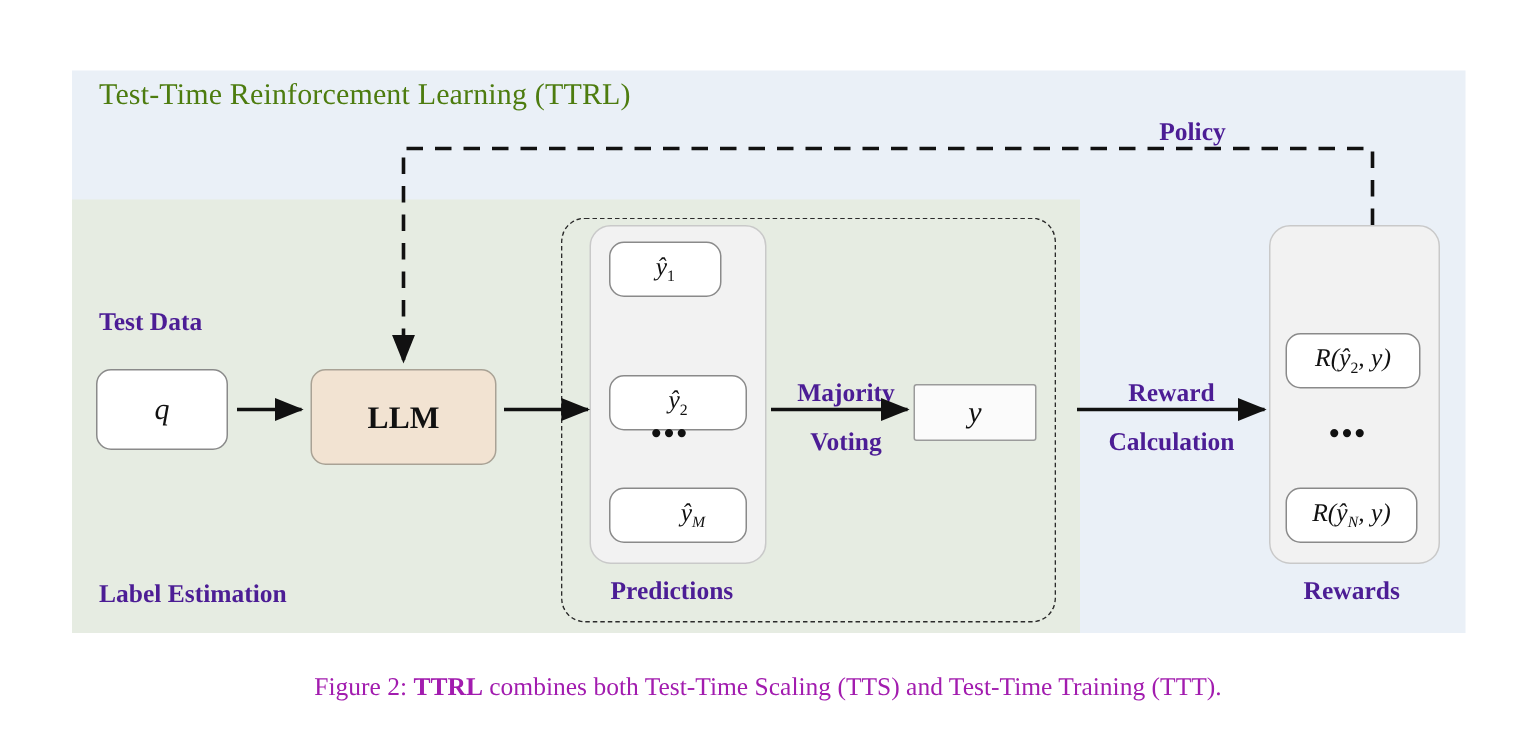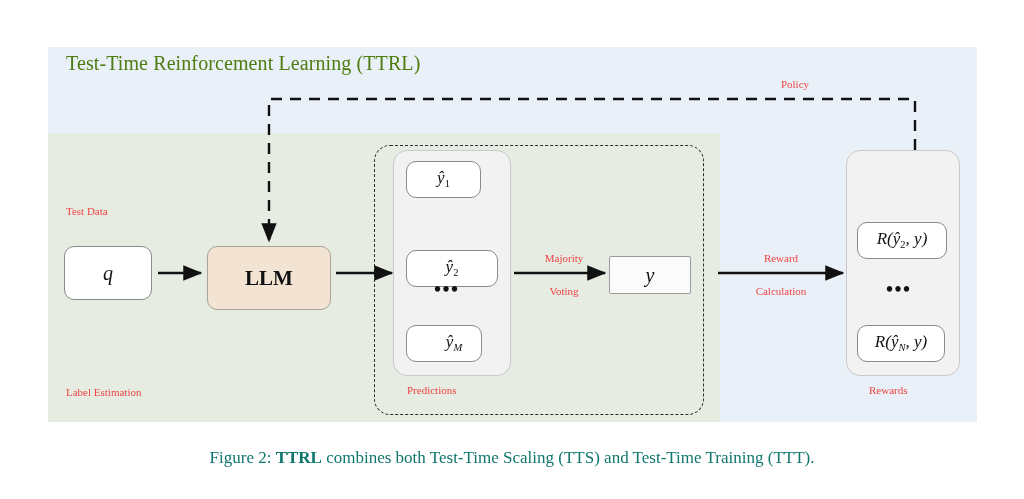--- a/index.html
+++ b/index.html
@@ -49,40 +49,40 @@
     position:absolute;background:#f2f2f2;border:1.4px solid #c9c9c9;
     border-radius:14px;box-sizing:border-box;
   }
   .dashbox{
     position:absolute;border:1.8px dashed #2b2b2b;border-radius:16px;
     box-sizing:border-box;background:transparent;
   }
 
   .lbl{
     position:absolute;font-family:"Liberation Serif", serif;
-    font-weight:normal;font-size:11px;color:#ef4444;white-space:nowrap;
+    font-weight:bold;font-size:17px;color:#4c1d95;white-space:nowrap;
   }
   .lbl-mid{text-align:center;}
 
   .math{
     font-family:"Liberation Serif", serif;font-style:italic;
     font-size:17px;color:#111;line-height:1;
   }
   .math sub{font-size:.62em;font-style:normal;}
   .math .it{font-style:italic;}
   .dots{
     position:absolute;font-family:"Liberation Serif", serif;
     font-weight:bold;font-size:20px;color:#111;letter-spacing:1.5px;
   }
 
   svg.overlay{position:absolute;left:0;top:0;width:1024px;height:499px;pointer-events:none;}
 
   .caption{
     position:absolute;left:0;top:448px;width:1024px;text-align:center;
-    font-family:"Liberation Serif", serif;font-size:17px;color:#0f766e;
+    font-family:"Liberation Serif", serif;font-size:17px;color:#a21caf;
   }
   .caption b{font-weight:bold;}
 </style>
 </head>
 <body>
 
 <div id="figure">
 
   <div class="panel-blue"></div>
   <div class="panel-green"></div>
@@ -112,21 +112,21 @@
   </div>
 
   <div class="rbox" style="left:406px;top:222px;width:92px;height:37px;margin-top:28px;">
     <span class="math">
       <span style="font-style:italic;">ŷ</span><sub>2</sub>
     </span>
   </div>
 
   <div class="dots" style="left:434px;top:278px;">•••</div>
 
-  <div class="rbox" style="left:406px;top:325px;width:76px;height:37px;padding-left:20px;">
+  <div class="rbox" style="left:406px;top:325px;width:92px;height:37px;padding-left:20px;">
     <span class="math">
       <span style="font-style:italic;">ŷ</span><sub style="font-style:italic;">M</sub>
     </span>
   </div>
 
   <div class="lbl" style="left:407px;top:384px;">Predictions</div>
 
   <div class="lbl lbl-mid" style="left:521px;top:252px;width:86px;">Majority</div>
   <div class="lbl lbl-mid" style="left:521px;top:285px;width:86px;">Voting</div>
 

